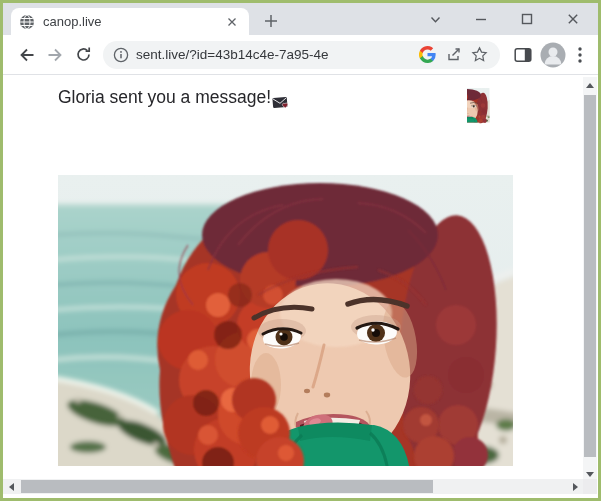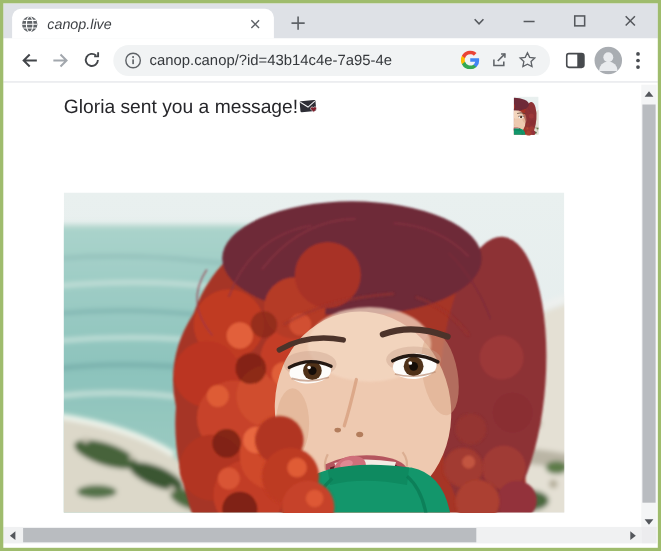--- a/index.html
+++ b/index.html
@@ -4,40 +4,40 @@
 <style>
   html,body{margin:0;padding:0;}
   body{
     width:601px;height:501px;position:relative;overflow:hidden;
     font-family:"Liberation Sans",sans-serif;background:#fff;
   }
   .frame{position:absolute;inset:0;border:3px solid #9fbc6d;box-sizing:border-box;pointer-events:none;z-index:50;}
   
   .titlebar{position:absolute;left:3px;top:3px;right:3px;height:32px;background:#dee1e6;}
   .tab{position:absolute;left:8px;top:5px;width:238px;height:27px;background:#fff;
-       border-radius:8px 8px 0 0;display:flex;align-items:center;padding:0 8px;box-sizing:border-box;font-style:italic;}
+       border-radius:8px 8px 0 0;display:flex;align-items:center;padding:0 8px;box-sizing:border-box;}
   .tab-title{flex:1;font-size:13px;color:#3f4246;margin-left:8px;white-space:nowrap;overflow:hidden;}
   .icon-btn{display:flex;align-items:center;justify-content:center;cursor:default;}
   .tab-close{width:18px;height:18px;border-radius:50%;}
   .newtab{position:absolute;left:256px;top:6px;width:24px;height:24px;display:flex;align-items:center;justify-content:center;}
   .win-controls{position:absolute;right:2px;top:0;height:32px;display:flex;}
   .win-btn{width:46px;height:32px;display:flex;align-items:center;justify-content:center;}
   
   .toolbar{position:absolute;left:3px;top:35px;right:3px;height:40px;background:#fff;
            border-bottom:1px solid #e0e2e6;display:flex;align-items:center;padding:0 6px 0 10px;box-sizing:border-box;}
   .nav-btn{width:28px;height:28px;border-radius:50%;display:flex;align-items:center;justify-content:center;}
   .omnibox{flex:1;height:28px;background:#f1f3f4;border-radius:14px;margin:0 8px 0 6px;
            display:flex;align-items:center;padding:0 8px 0 10px;box-sizing:border-box;min-width:0;}
   .url-text{flex:1;font-size:13.5px;color:#35383c;white-space:nowrap;overflow:hidden;margin-left:7px;}
   .omni-icon{width:26px;height:26px;display:flex;align-items:center;justify-content:center;}
   .tb-right{width:30px;height:30px;display:flex;align-items:center;justify-content:center;}
   
   .content{position:absolute;left:3px;top:76px;right:3px;bottom:3px;background:#fff;}
   .msg-block{position:absolute;left:55px;top:8px;font-size:17.5px;line-height:26px;color:#26262a;}
-  .msg-line{display:flex;align-items:center;white-space:pre;}
+  .msg-line{display:flex;align-items:flex-end;white-space:pre;}
   .emoji{display:inline-flex;margin:0 1px;}
   .page-avatar{position:absolute;left:464px;top:7px;width:53px;height:50px;overflow:hidden;}
   .page-avatar svg{width:53px;height:50px;display:block;}
   .photo{position:absolute;left:55px;top:99px;width:455px;height:291px;}
   .photo svg{width:455px;height:291px;display:block;}
   
   .vscroll{position:absolute;right:1px;top:1px;width:14px;height:405px;background:#f4f5f6;}
   .vthumb{position:absolute;left:1px;right:1px;top:18px;height:362px;background:#b9bcc0;}
   .hscroll{position:absolute;left:0;bottom:4px;height:15px;width:580px;background:#f0f1f2;}
   .hthumb{position:absolute;top:1px;bottom:1px;left:18px;width:412px;background:#b9bcc0;}
@@ -281,21 +281,21 @@
     </svg>
   </div>
   <div class="omnibox">
     <span class="icon-btn">
       <svg width="16" height="16" viewBox="0 0 16 16">
         <circle cx="8" cy="8" r="6.6" stroke="#5f6368" stroke-width="1.3" fill="none"></circle>
         <rect x="7.25" y="7" width="1.5" height="4.3" fill="#5f6368"></rect>
         <circle cx="8" cy="4.9" r="0.95" fill="#5f6368"></circle>
       </svg>
     </span>
-    <span class="url-text">canop.canop/?id=43b14c4e-7a95-4e</span>
+    <span class="url-text">sent.live/?id=43b14c4e-7a95-4e</span>
     <span class="omni-icon">
       <svg width="17" height="17" viewBox="0 0 18 18">
         <path fill="#4285F4" d="M17.64 9.2c0-.63-.06-1.25-.16-1.84H9v3.48h4.84a4.14 4.14 0 0 1-1.8 2.72v2.26h2.92a8.78 8.78 0 0 0 2.68-6.62z"></path>
         <path fill="#34A853" d="M9 18a8.6 8.6 0 0 0 5.96-2.18l-2.92-2.26a5.4 5.4 0 0 1-8.04-2.85H.96v2.33A9 9 0 0 0 9 18z"></path>
         <path fill="#FBBC05" d="M3.96 10.71a5.4 5.4 0 0 1 0-3.42V4.96H.96a9 9 0 0 0 0 8.08l3-2.33z"></path>
         <path fill="#EA4335" d="M9 3.58c1.32 0 2.5.45 3.44 1.35l2.58-2.59A9 9 0 0 0 .96 4.96l3 2.33A5.36 5.36 0 0 1 9 3.58z"></path>
       </svg>
     </span>
     <span class="omni-icon">
       <svg width="17" height="17" viewBox="0 0 17 17">

